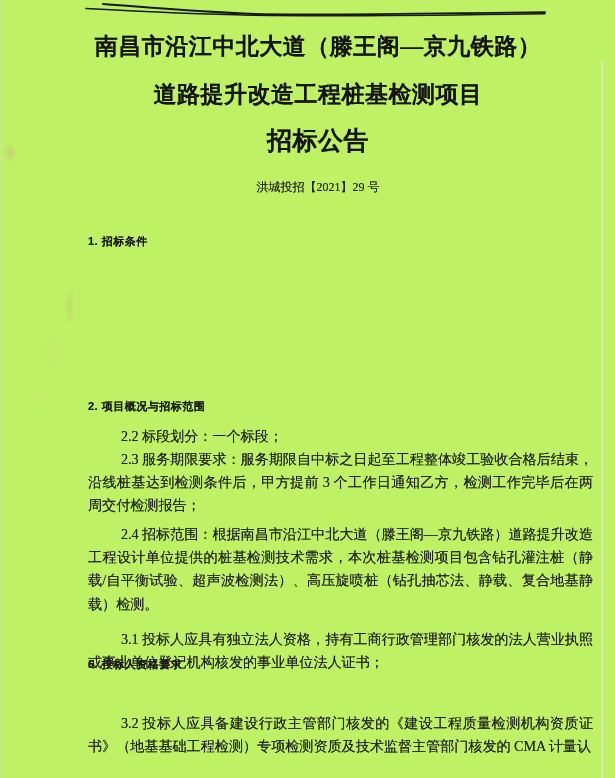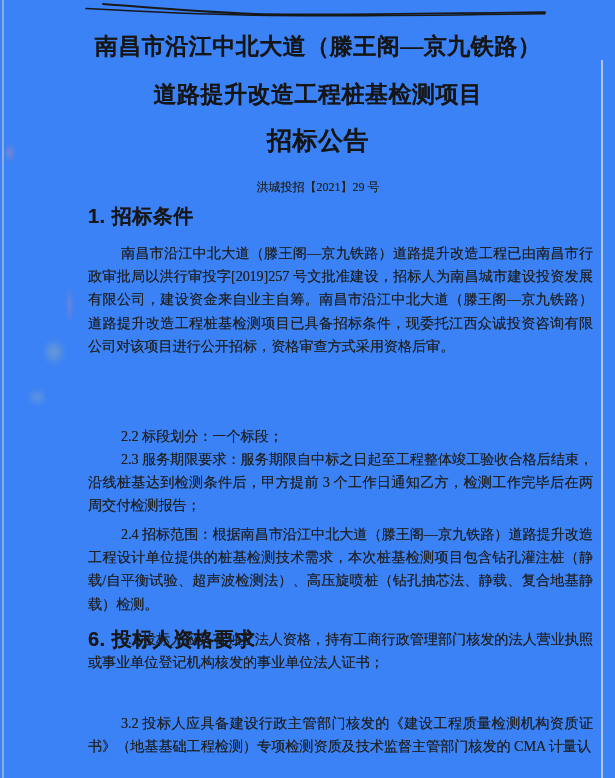--- a/index.html
+++ b/index.html
@@ -1,20 +1,20 @@
 <!DOCTYPE html>
 <html><head>
 <meta charset="utf-8">
 <style>
   html, body { margin:0; padding:0; background:#e8e8e8; }
   .page {
     position: relative;
     width: 615px;
     height: 778px;
-    background: #3b82f6;
+    background: #bef264;
     overflow: hidden;
     font-family: "Liberation Serif", "DejaVu Serif", serif;
     color: #1f1f1f;
   }
   .top-rule { position:absolute; top:0; left:0; }
   .edge-left {
     position:absolute; left:2px; top:0; bottom:0; width:2px;
     background: linear-gradient(#c8c8c5, #dedrdb, #d6d6d2);
     background-color:#d2d2cf;
     opacity:.55;
@@ -44,22 +44,22 @@
     font-weight:700; font-size:23px; line-height:34px;
     letter-spacing:0.5px; color:#151515;
   }
   .subtitle { font-size:25px; }
   .docnum {
     width:460px; text-align:center;
     font-size:12px; line-height:20px; color:#242424;
   }
   .sec-h {
     font-family:"Liberation Sans", "DejaVu Sans", sans-serif;
-    font-weight:700; font-size:20px; line-height:19px;
-    letter-spacing:0.5px; color:#161616;
+    font-weight:700; font-size:11px; line-height:19px;
+    letter-spacing:0.5px; color:#161616;margin-top:25px;
   }
   .para {
     font-size:14.2px; line-height:23.2px; letter-spacing:-0.1px;
     text-align:justify; text-indent:33px; color:#212121;
   }
 
   .b-t1  { top:30px; }
   .b-t2  { top:78px; }
   .b-sub { top:124px; }
   .b-num { top:177px; }
@@ -92,22 +92,22 @@
   <div class="smudge sm-yel2"></div>
 
   <div class="content">
 
     <div class="blk title b-t1">南昌市沿江中北大道（滕王阁—京九铁路）</div>
     <div class="blk title b-t2">道路提升改造工程桩基检测项目</div>
     <div class="blk title subtitle b-sub">招标公告</div>
     <div class="blk docnum b-num">洪城投招【2021】29 号</div>
 
     <div class="blk sec-h b-h1">1. 招标条件</div>
-    <p class="blk para b-p1">南昌市沿江中北大道（滕王阁—京九铁路）道路提升改造工程已由南昌市行政审批局以洪行审投字[2019]257 号文批准建设，招标人为南昌城市建设投资发展有限公司，建设资金来自业主自筹。南昌市沿江中北大道（滕王阁—京九铁路）道路提升改造工程桩基检测项目已具备招标条件，现委托江西众诚投资咨询有限公司对该项目进行公开招标，资格审查方式采用资格后审。</p>
 
+    <div class="blk sec-h b-h2">2. 项目概况与招标范围</div>
     <p class="blk para b-p22">2.2 标段划分：一个标段；</p>
     <p class="blk para b-p23">2.3 服务期限要求：服务期限自中标之日起至工程整体竣工验收合格后结束，沿线桩基达到检测条件后，甲方提前 3 个工作日通知乙方，检测工作完毕后在两周交付检测报告；</p>
     <p class="blk para b-p24">2.4 招标范围：根据南昌市沿江中北大道（滕王阁—京九铁路）道路提升改造工程设计单位提供的桩基检测技术需求，本次桩基检测项目包含钻孔灌注桩（静载/自平衡试验、超声波检测法）、高压旋喷桩（钻孔抽芯法、静载、复合地基静载）检测。</p>
 
     <div class="blk sec-h b-h3">6. 投标人资格要求</div>
     <p class="blk para b-p31">3.1 投标人应具有独立法人资格，持有工商行政管理部门核发的法人营业执照或事业单位登记机构核发的事业单位法人证书；</p>
     <p class="blk para b-p32">3.2 投标人应具备建设行政主管部门核发的《建设工程质量检测机构资质证书》（地基基础工程检测）专项检测资质及技术监督主管部门核发的 CMA 计量认</p>
 
   </div>
 </div>

